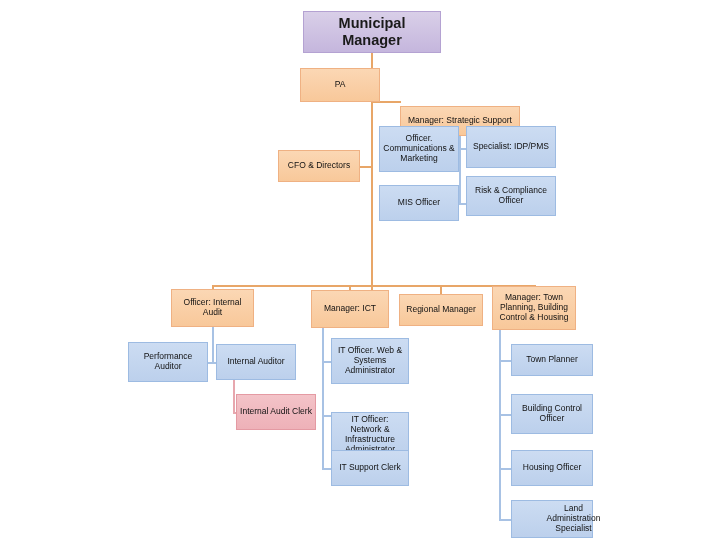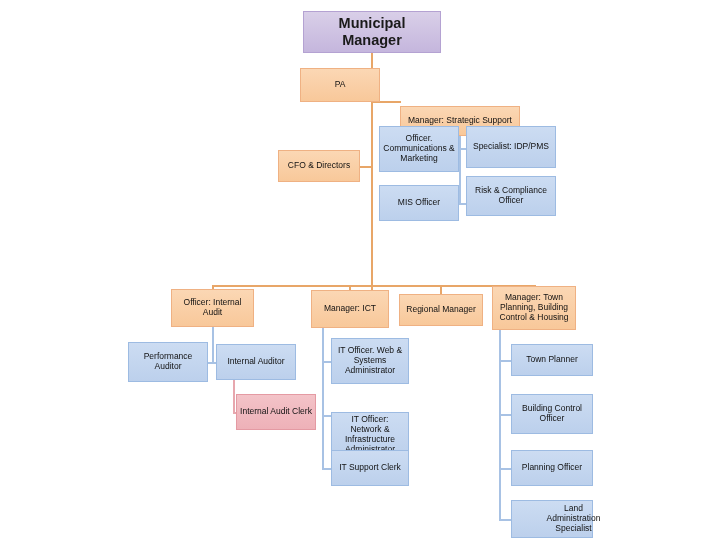--- a/index.html
+++ b/index.html
@@ -106,15 +106,15 @@
     <div class="node style-orange" style="left: 399px; top: 294px; width: 84px; height: 32px;">Regional  Manager</div>
     <div class="node style-blue" style="left: 128px; top: 342px; width: 80px; height: 40px;">Performance Auditor</div>
     <div class="node style-orange" style="left: 492px; top: 286px; width: 84px; height: 44px;">Manager: Town Planning,  Building Control &amp; Housing</div>
     <div class="node style-blue" style="left: 216px; top: 344px; width: 80px; height: 36px;">Internal Auditor</div>
     <div class="node style-blue" style="left: 331px; top: 338px; width: 78px; height: 46px;">IT Officer. Web &amp; Systems Administrator</div>
     <div class="node style-blue" style="left: 511px; top: 344px; width: 82px; height: 32px;">Town Planner</div>
     <div class="node style-pink" style="left: 236px; top: 394px; width: 80px; height: 36px;">Internal Audit Clerk</div>
     <div class="node style-blue" style="left: 331px; top: 412px; width: 78px; height: 46px;">IT Officer: Network &amp; Infrastructure Administrator</div>
     <div class="node style-blue" style="left: 511px; top: 394px; width: 82px; height: 40px;">Building Control Officer</div>
     <div class="node style-blue" style="left: 331px; top: 450px; width: 78px; height: 36px;">IT Support Clerk</div>
-    <div class="node style-blue" style="left: 511px; top: 450px; width: 82px; height: 36px;">Planning Officer</div>
+    <div class="node style-blue" style="left: 511px; top: 450px; width: 82px; height: 36px;">Housing Officer</div>
     <div class="node style-blue" style="left: 511px; top: 500px; width: 82px; height: 38px; padding-left: 46px;">Land Administration Specialist</div>
   </div>
 
 </body></html>

